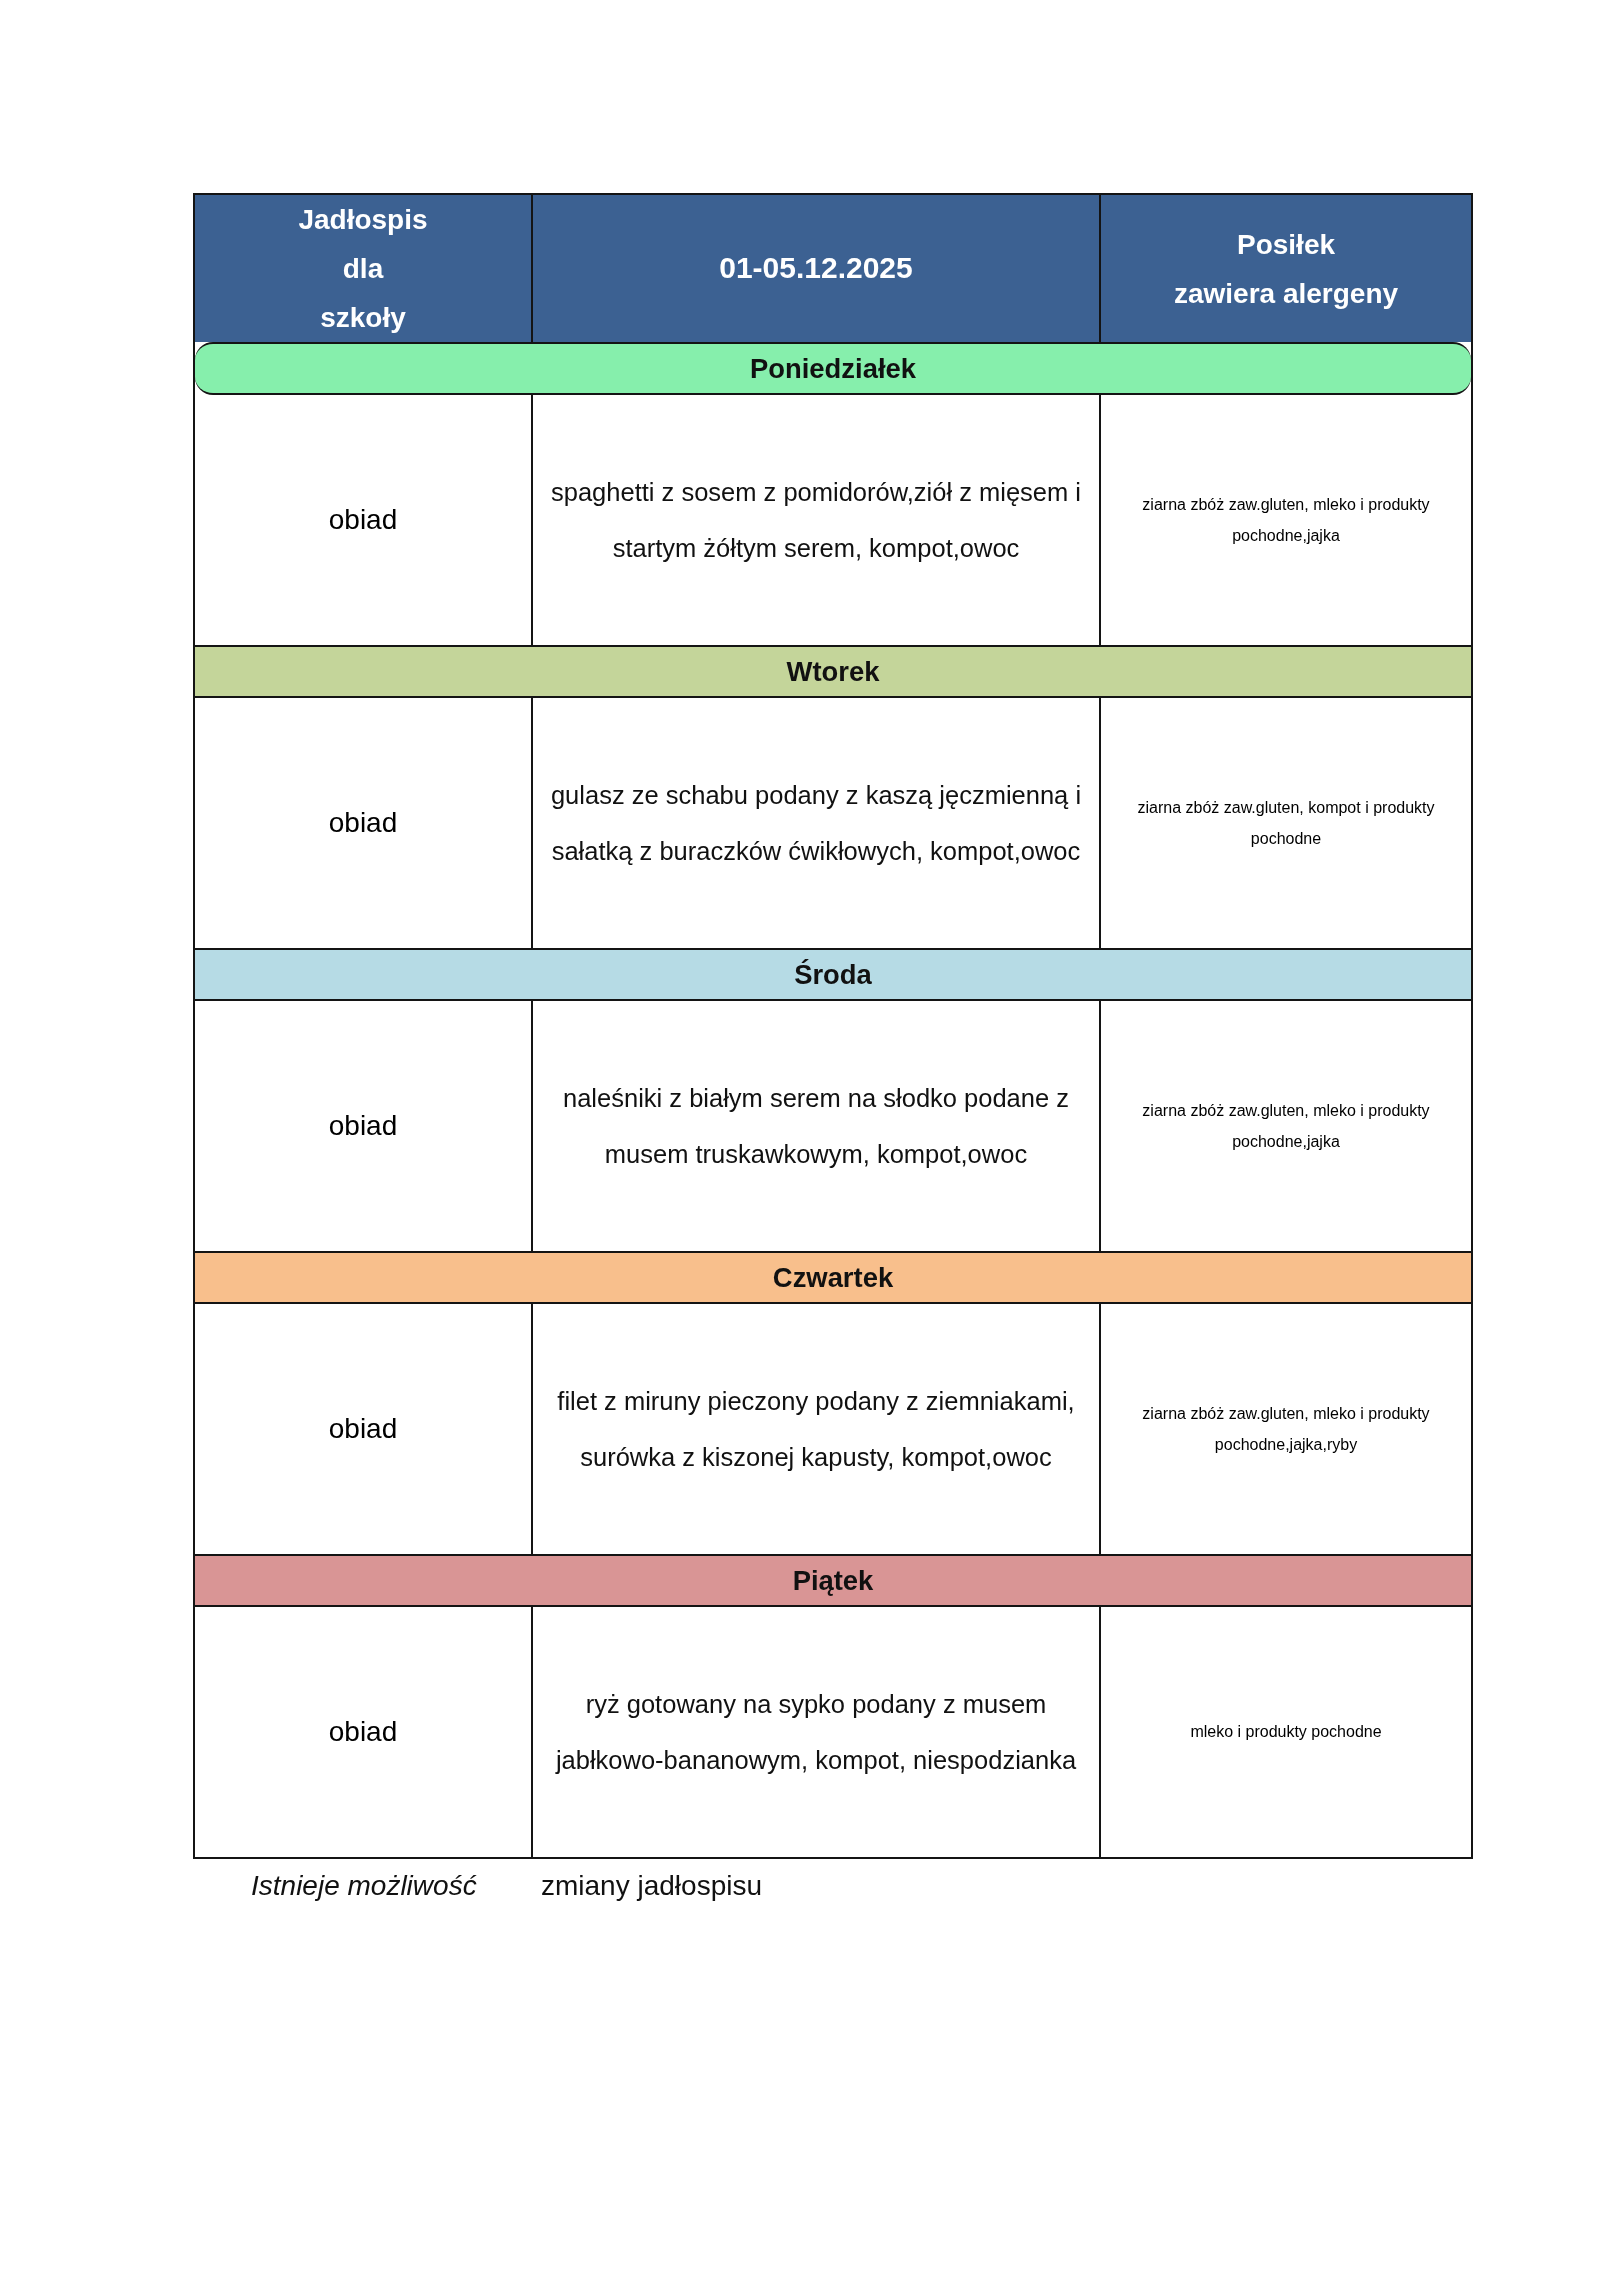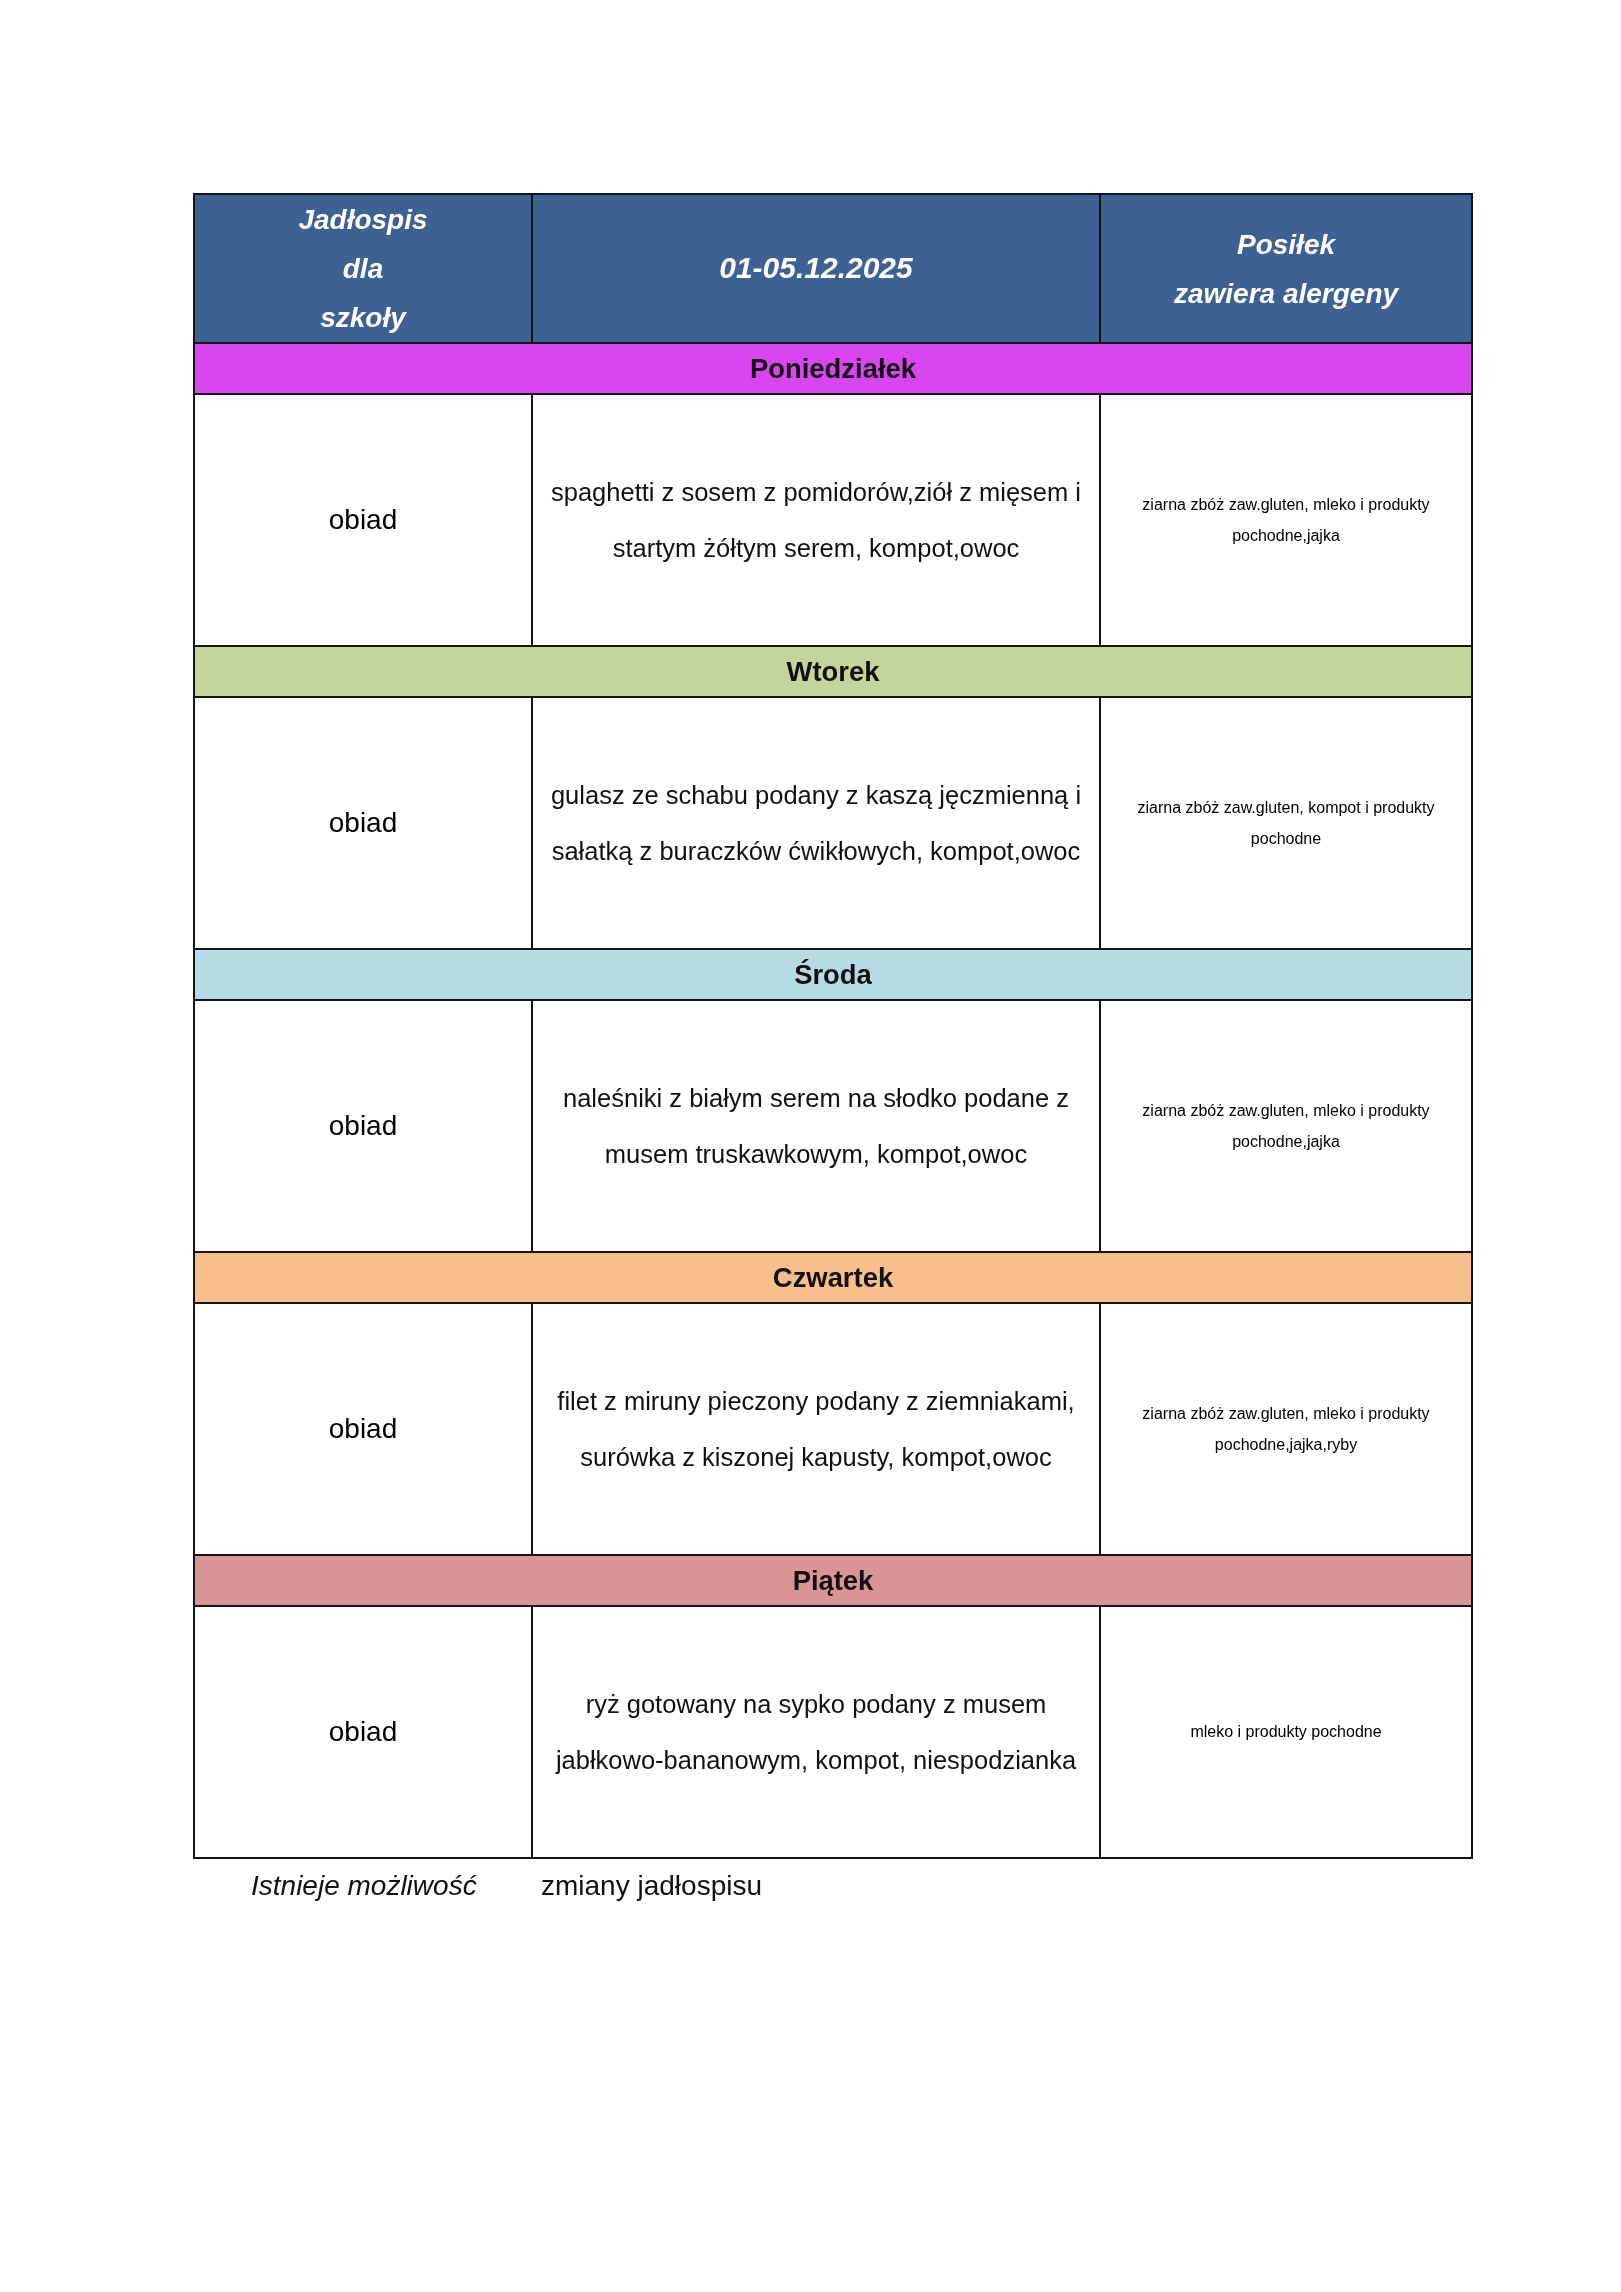--- a/index.html
+++ b/index.html
@@ -35,21 +35,20 @@
     display: flex;
     align-items: center;
     justify-content: center;
     text-align: center;
   }
   .cell.c3 { border-right: none; }
 
   .header-row {
     height: 147px;
     background: #3C6192;
-    font-style: italic;
   }
   .header-cell {
     color: #ffffff;
     font-weight: bold;
     font-size: 28px;
     line-height: 1.75;
     white-space: pre-line;
   }
   .header-cell.date { font-size: 30px; white-space: nowrap; }
 
@@ -103,21 +102,21 @@
 
     <div class="row header-row">
       <div class="cell c1 header-cell">Jadłospis
 dla
 szkoły</div>
       <div class="cell c2 header-cell date">01-05.12.2025</div>
       <div class="cell c3 header-cell">Posiłek
 zawiera alergeny</div>
     </div>
 
-    <div class="banner" style="background-color: #d946ef;">Poniedziałek</div>
+    <div class="banner" style="background-color: #86efac; border-radius: 18px;">Poniedziałek</div>
     <div class="row content-row">
       <div class="cell c1 meal-cell">obiad</div>
       <div class="cell c2 menu-cell">spaghetti z sosem z pomidorów,ziół z mięsem i startym żółtym serem, kompot,owoc</div>
       <div class="cell c3 allergen-cell">ziarna zbóż zaw.gluten, mleko i produkty pochodne,jajka</div>
     </div>
 
     <div class="banner" style="background-color: rgb(196, 213, 154);">Wtorek</div>
     <div class="row content-row">
       <div class="cell c1 meal-cell">obiad</div>
       <div class="cell c2 menu-cell">gulasz ze schabu podany z kaszą jęczmienną i sałatką z buraczków ćwikłowych, kompot,owoc</div>

